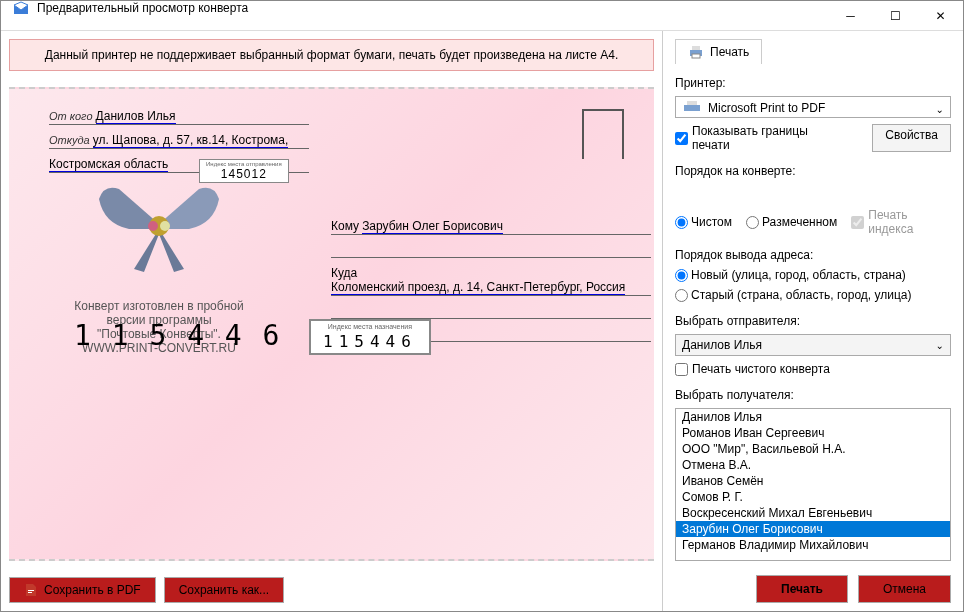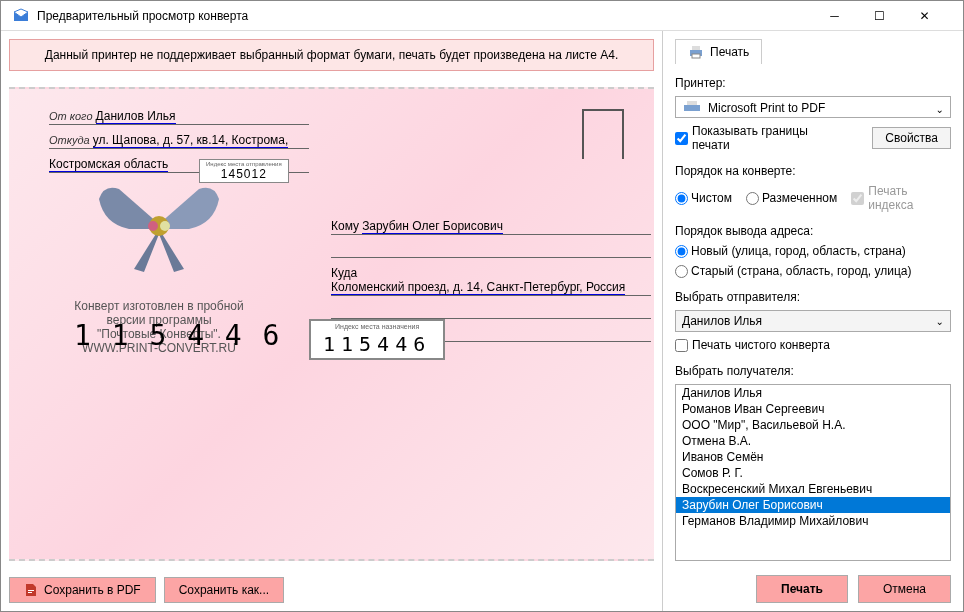--- a/index.html
+++ b/index.html
@@ -1,51 +1,51 @@
 <!DOCTYPE html>
 <html><head>
 <meta charset="utf-8">
 <style>
 * { box-sizing: border-box; margin: 0; padding: 0; font-family: "Segoe UI", Tahoma, sans-serif; font-size: 12px; }
 body { background: #fff; width: 964px; height: 612px; border: 1px solid #888; overflow: hidden; }
-.titlebar { height: 30px; display: flex; align-items: center; padding: 0 16px 0 12px; border-bottom: 1px solid #ddd; }
+.titlebar { height: 30px; display: flex; padding: 0 0 0 12px; border-bottom: 1px solid #ddd; }
 .titlebar .icon { width: 16px; height: 16px; margin-right: 8px; }
 .titlebar .title { flex: 1; font-size: 12px; }
 .titlebar .wbtn { width: 45px; height: 30px; display: flex; align-items: center; justify-content: center; }
 .content { display: flex; height: calc(100% - 30px); }
 .left { flex: 1; display: flex; flex-direction: column; border-right: 1px solid #ccc; justify-content: center; }
 .banner { background: #fde6e6; border: 1px solid #e6a0a0; margin: 8px; padding: 8px; text-align: center; font-size: 12px; }
 .preview-area { flex: 1; background: #fff; padding: 8px; display: flex; flex-direction: column; }
 .envelope { flex: 1; background: linear-gradient(135deg, #fde8ed 0%, #fdd5e0 50%, #fde8ed 100%); border-top: 2px dashed #ccc; border-bottom: 2px dashed #ccc; position: relative; padding: 14px; }
 .env-from { position: absolute; top: 20px; left: 40px; width: 260px; }
 .env-from .label { font-size: 11px; font-style: italic; color: #333; }
 .env-line { border-bottom: 1px solid #666; font-size: 11px; margin-bottom: 8px; line-height: 14px; }
 .env-line .text { border-bottom: 1px solid #00d; display: inline-block; }
 .env-index-from { position: absolute; top: 70px; left: 190px; border: 1px solid #888; padding: 1px 6px; background: #fff; text-align: center; }
 .env-index-from .digits { font-size: 12px; letter-spacing: 1px; }
 .env-index-from .lbl { font-size: 6px; color: #666; }
 .bow { position: absolute; top: 95px; left: 80px; width: 140px; height: 90px; }
 .env-to { position: absolute; top: 130px; left: 300px; width: 320px; margin-left: 22px; }
 .env-index-to { position: absolute; top: 230px; left: 300px; border: 2px solid #888; padding: 2px 12px; background: #fff; text-align: center; }
 .env-index-to .lbl { font-size: 7px; color: #666; margin-bottom: 2px; }
-.env-index-to .digits { font-size: 20px; letter-spacing: 6px; font-family: monospace; }
+.env-index-to .digits { font-size: 16px; letter-spacing: 6px; font-family: monospace; }
 .env-credit { position: absolute; top: 210px; left: 60px; font-size: 8px; color: #555; text-align: center; width: 180px; }
 .postal-big { position: absolute; top: 230px; left: 65px; font-family: monospace; font-size: 28px; letter-spacing: 2px; }
 .corner-frame { position: absolute; top: 20px; right: 30px; width: 42px; height: 50px; border-left: 2px solid #555; border-top: 2px solid #555; border-right: 2px solid #555; }
 .bottom-btns { display: flex; gap: 8px; padding: 8px; }
-.btn { border: 1px solid #aaa; background: #fca5a5; padding: 5px 14px; cursor: pointer; display: flex; align-items: center; gap: 6px; }
+.btn { border: 1px solid #aaa; background: #b91c1c; padding: 5px 14px; cursor: pointer; display: flex; align-items: center; gap: 6px; }
 .right { width: 300px; padding: 8px 12px; display: flex; flex-direction: column; gap: 6px; }
 .tab { display: flex; align-items: center; gap: 6px; border: 1px solid #ccc; border-bottom: none; padding: 4px 12px; width: fit-content; background: #fff; }
 .section-label { font-size: 12px; margin-top: 6px; }
 .printer-row { display: flex; align-items: flex-end; border: 1px solid #aaa; padding: 2px 6px; gap: 6px; }
 .printer-row .arrow { margin-left: auto; font-size: 10px; }
-.row { display: flex; align-items: center; gap: 24px; }
+.row { display: flex; gap: 24px; }
 .checkbox { display: flex; align-items: center; gap: 4px; }
 .checkbox input { width: 13px; height: 13px; }
-.radio-group { display: flex; gap: 14px; }
+.radio-group { display: flex; gap: 14px; margin-top: 24px; }
 .radio-item { display: flex; align-items: center; gap: 3px; }
 .select { border: 1px solid #aaa; background: #f4f4f4; padding: 3px 6px; display: flex; align-items: center; }
 .select .arrow { margin-left: auto; font-size: 10px; }
 .listbox { border: 1px solid #aaa; flex: 1; overflow: auto; min-height: 120px; }
 .listbox .item { padding: 1px 6px; cursor: pointer; }
 .listbox .item.sel { background: #0078d7; color: #fff; }
 .bottom-right { display: flex; gap: 10px; justify-content: flex-end; margin-top: 8px; }
 .bottom-right .btn { padding: 6px 24px; }
 .props-btn { border: 1px solid #aaa; background: #f4f4f4; padding: 3px 12px; cursor: pointer; margin-left: auto; }
 .disabled { color: #999; }

